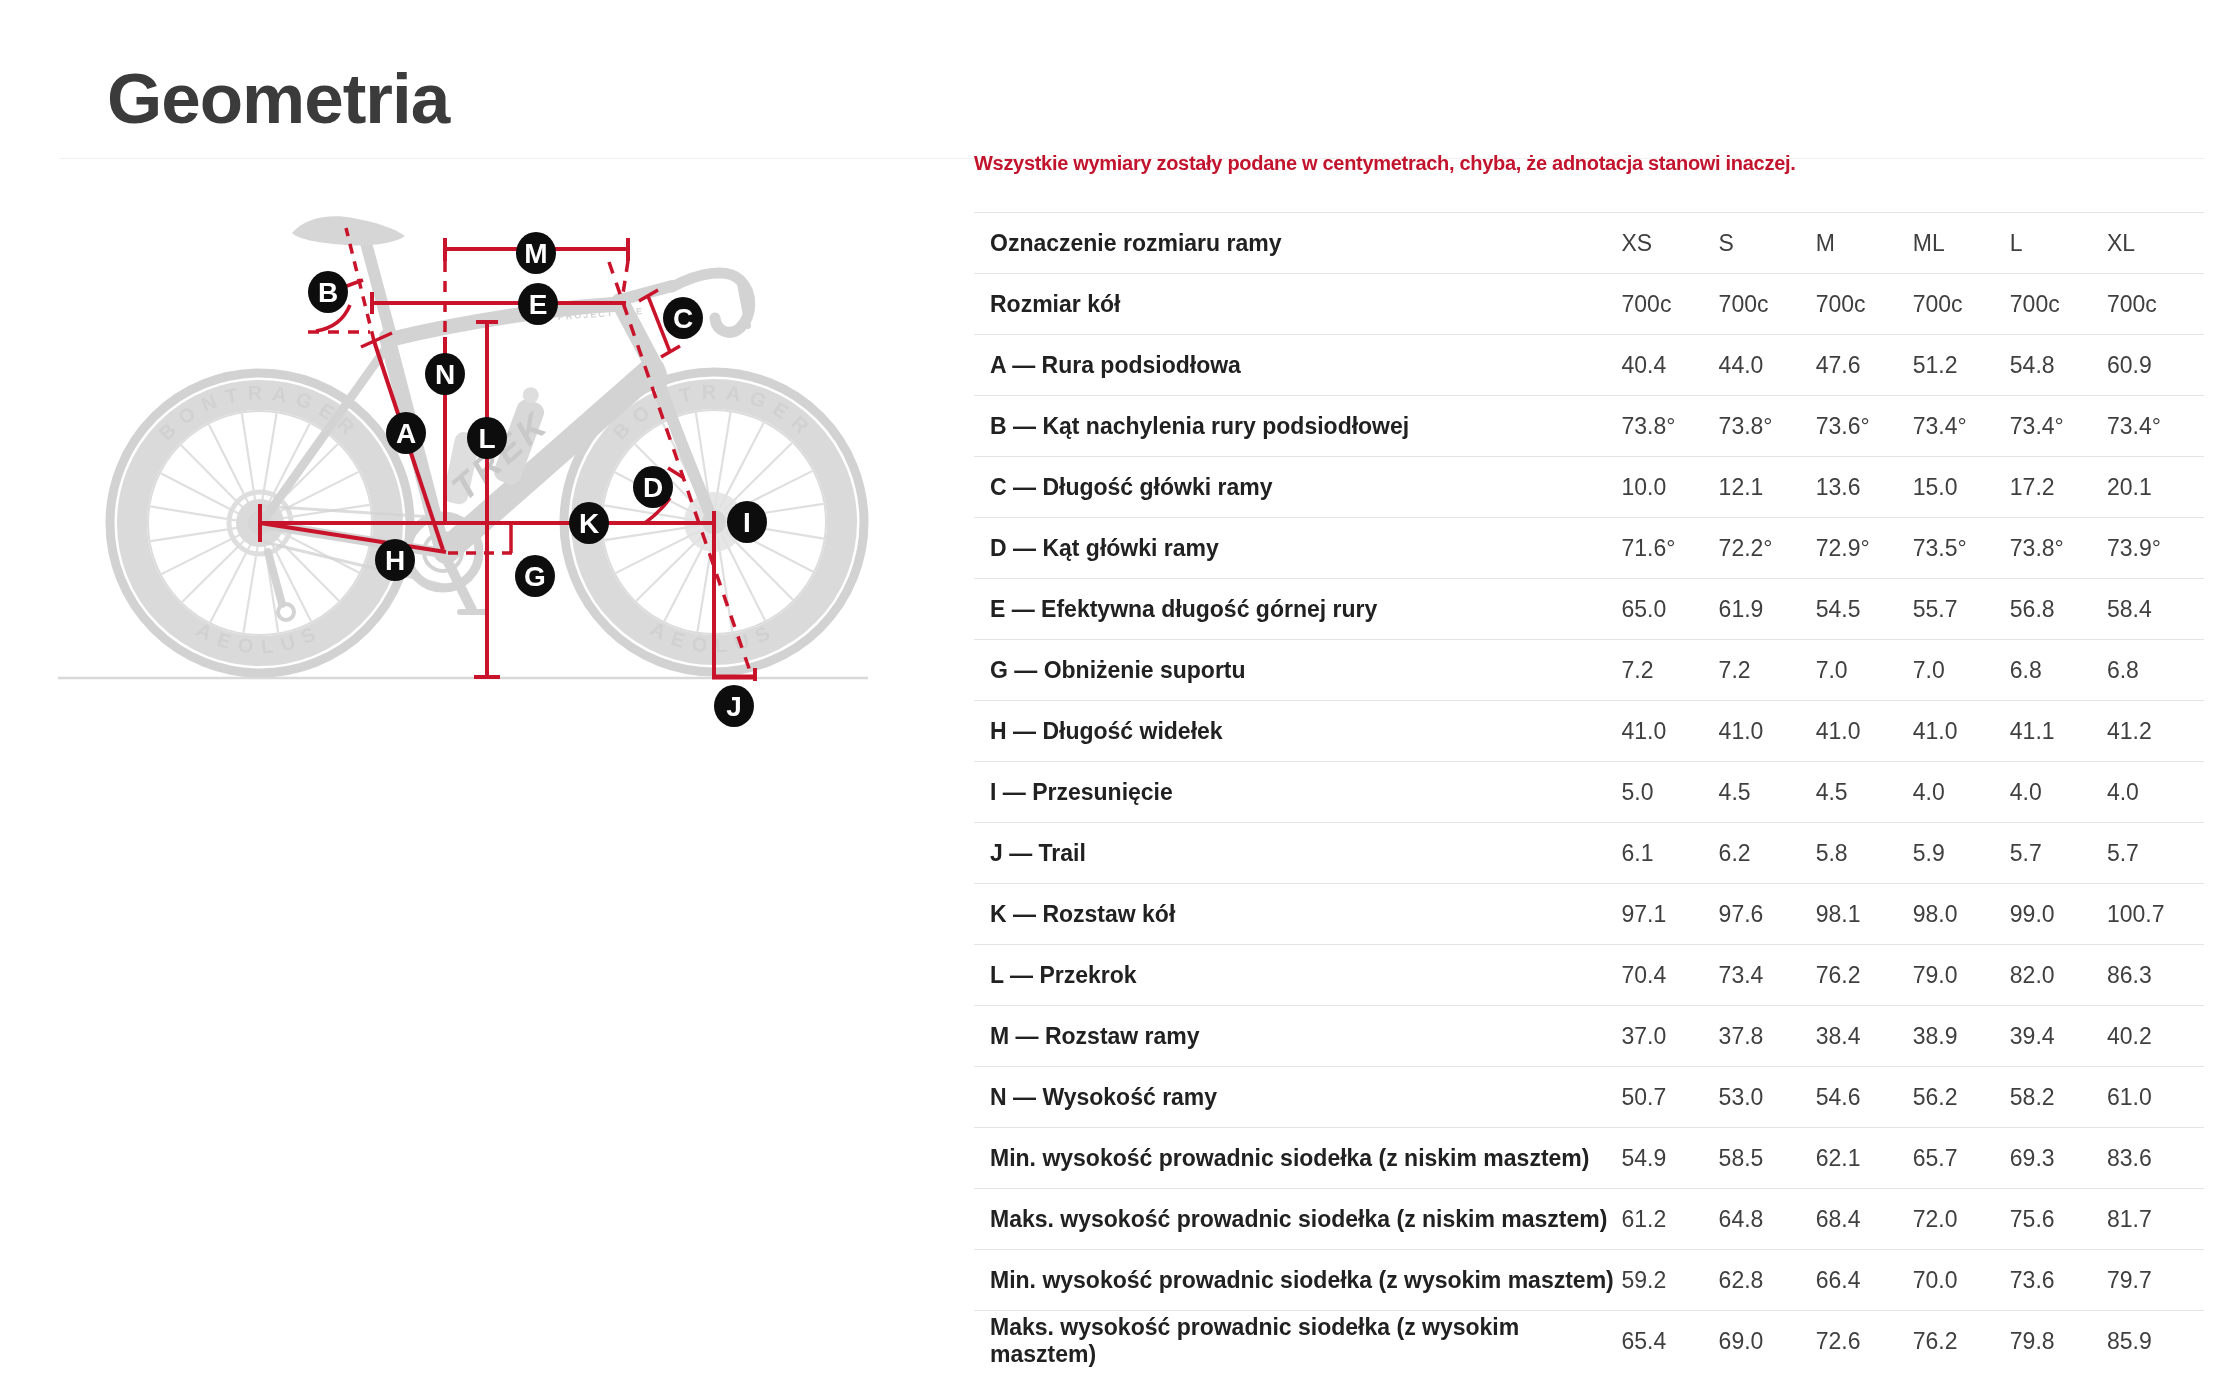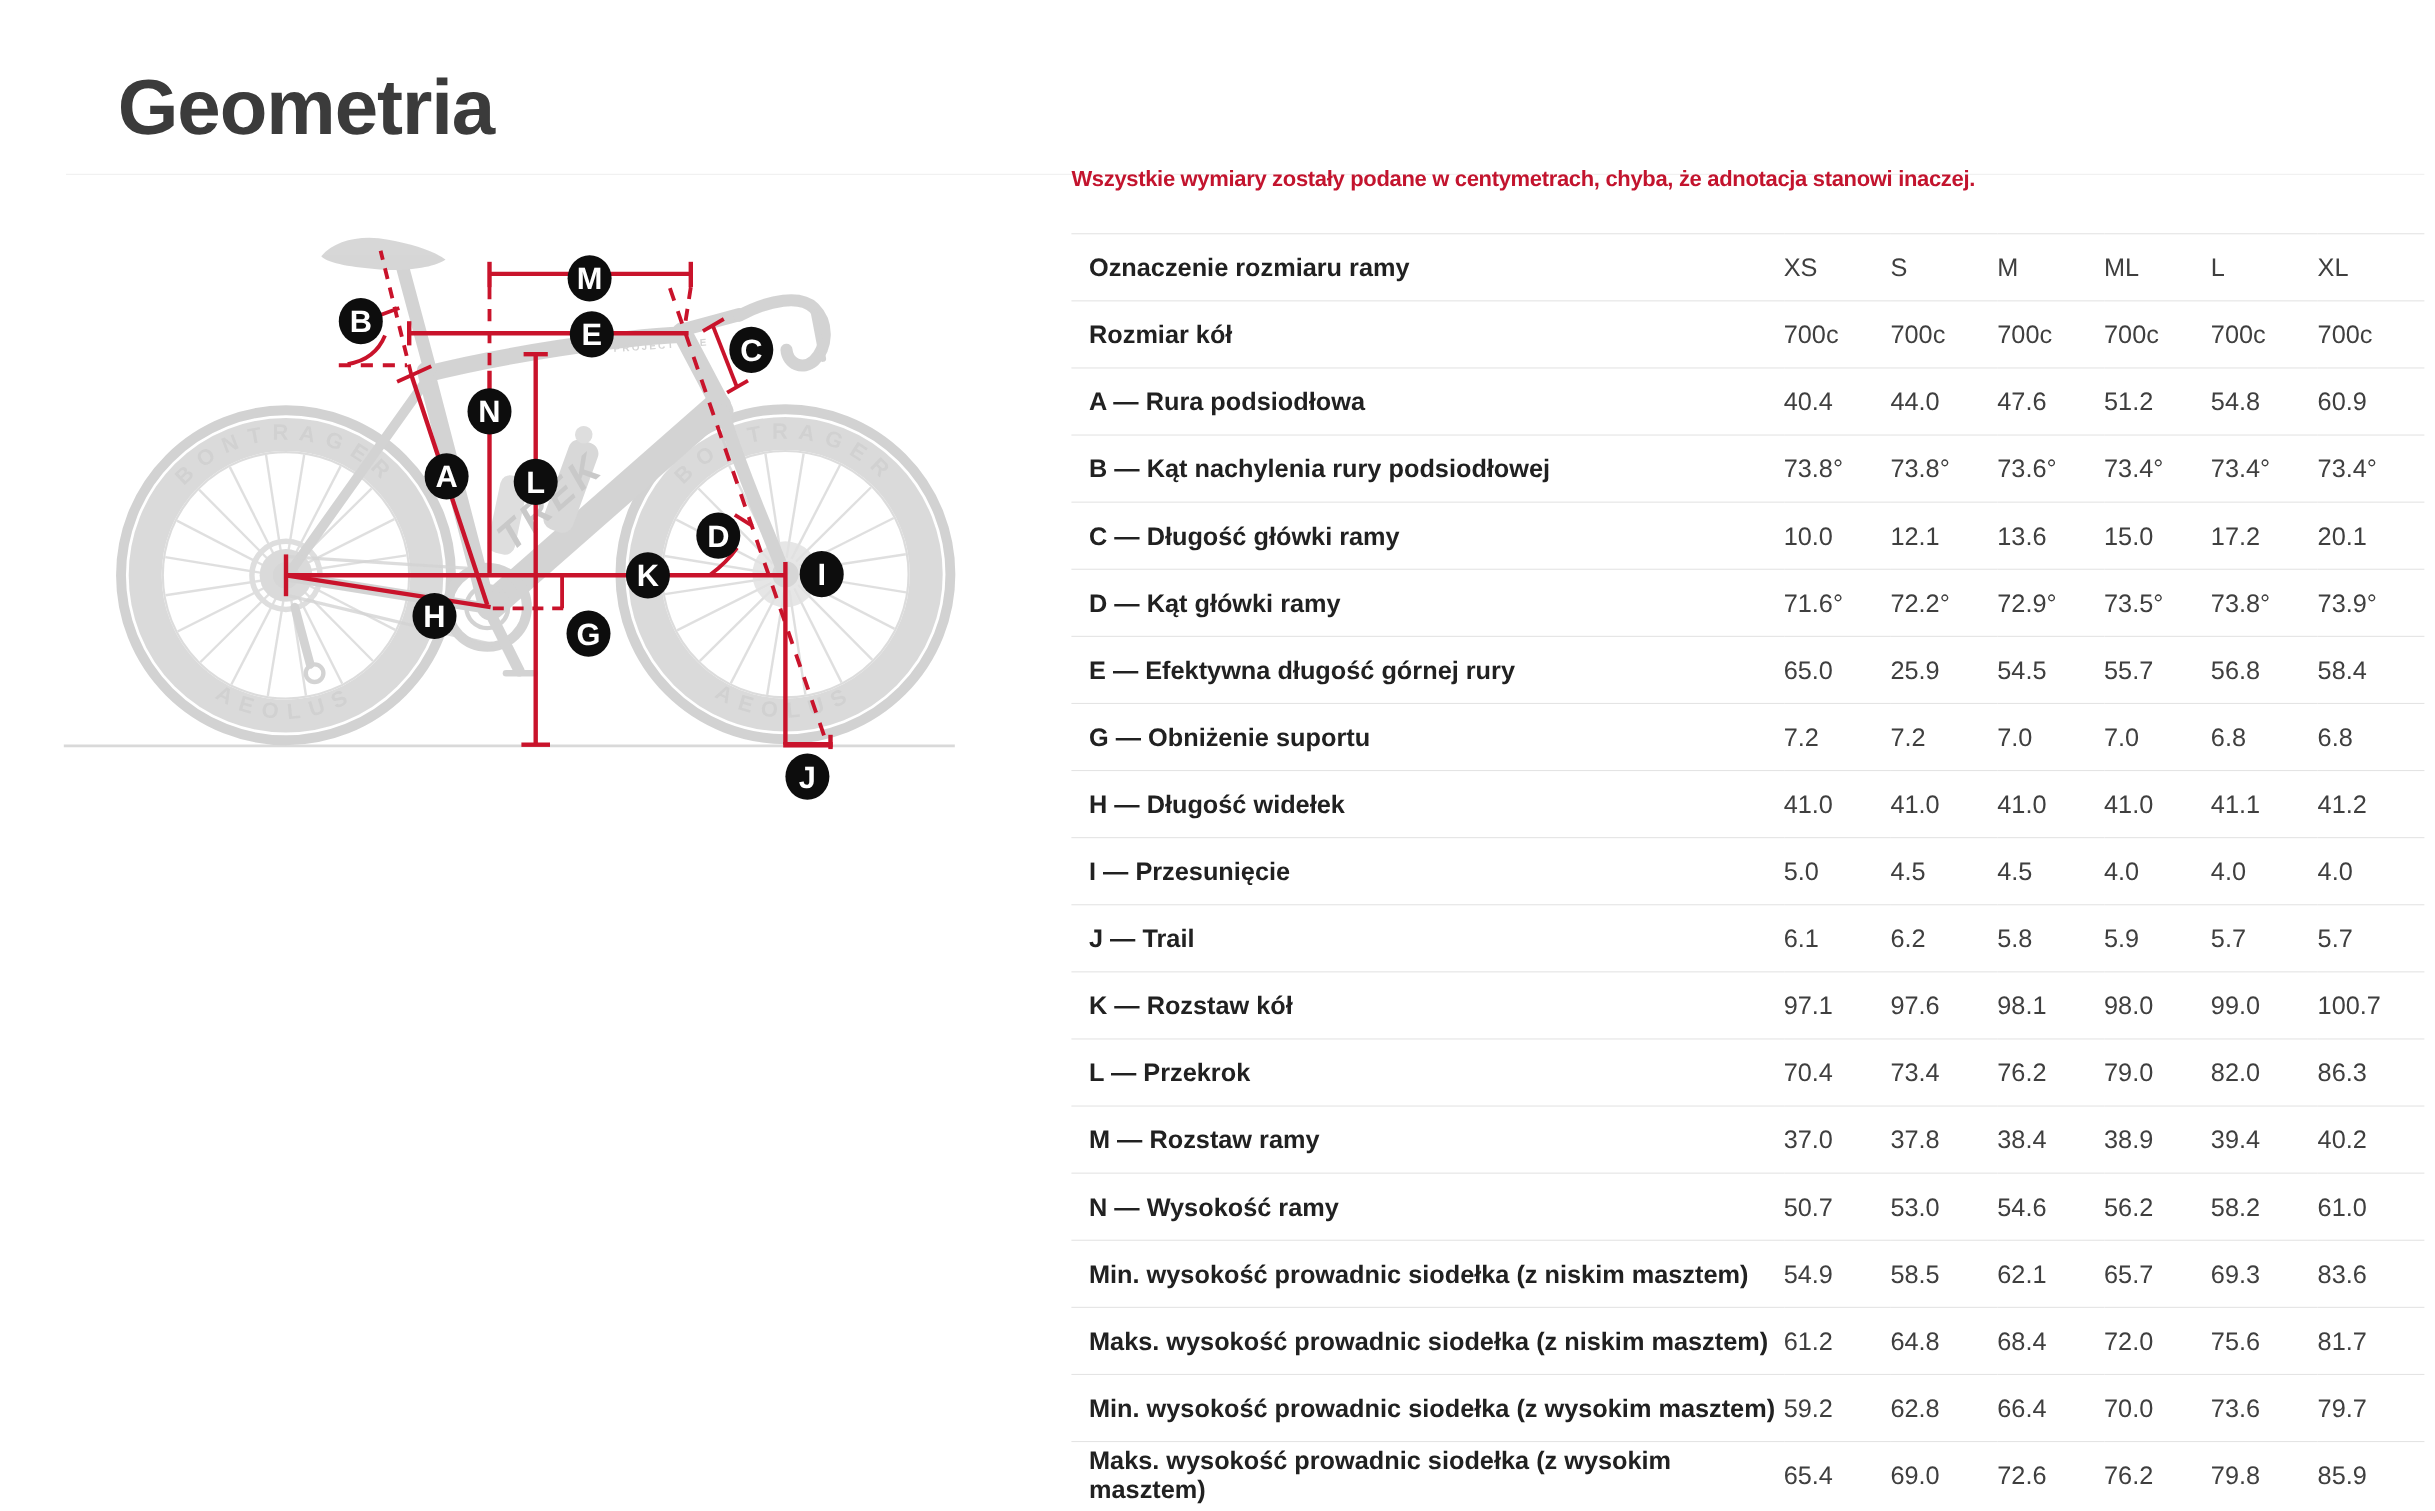--- a/index.html
+++ b/index.html
@@ -334,21 +334,21 @@
         <td class="cell-value">71.6°</td>
         <td class="cell-value">72.2°</td>
         <td class="cell-value">72.9°</td>
         <td class="cell-value">73.5°</td>
         <td class="cell-value">73.8°</td>
         <td class="cell-value">73.9°</td>
       </tr>
       <tr>
         <td class="row-label">E — Efektywna długość górnej rury</td>
         <td class="cell-value">65.0</td>
-        <td class="cell-value">25.9</td>
+        <td class="cell-value">61.9</td>
         <td class="cell-value">54.5</td>
         <td class="cell-value">55.7</td>
         <td class="cell-value">56.8</td>
         <td class="cell-value">58.4</td>
       </tr>
       <tr>
         <td class="row-label">G — Obniżenie suportu</td>
         <td class="cell-value">7.2</td>
         <td class="cell-value">7.2</td>
         <td class="cell-value">7.0</td>

